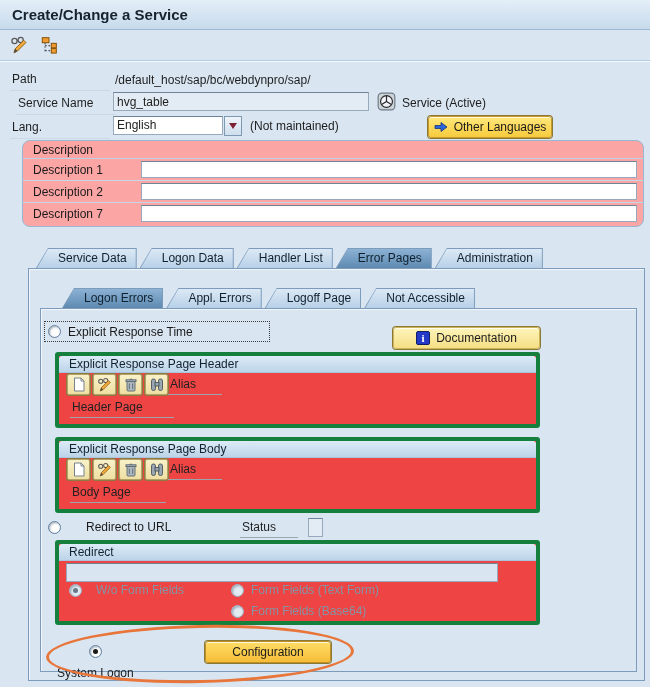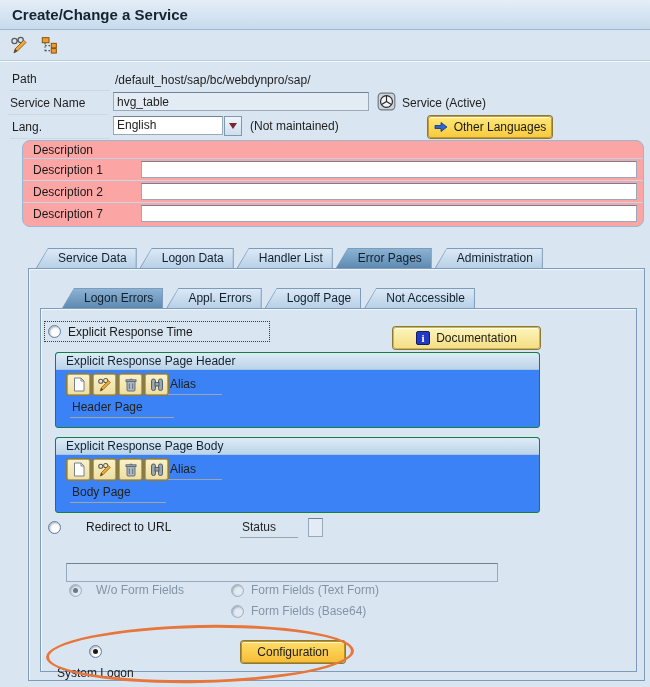--- a/index.html
+++ b/index.html
@@ -43,21 +43,21 @@
   .tabrow { display:flex; height:20px; align-items:flex-end; }
   .tab { position:relative; height:20px; display:flex; align-items:center;
     padding:0 10px 0 22px; margin-right:3px; cursor:pointer; --face:linear-gradient(#dce9f5,#b7d0e7); }
   .tab::before { content:""; position:absolute; inset:0; clip-path:polygon(12px 0,100% 0,100% 100%,0 100%); background:#7d9cbc; }
   .tab::after { content:""; position:absolute; inset:1px 1px 0 1px; clip-path:polygon(11px 0,100% 0,100% 100%,0 100%); background:var(--face); }
   .tab span { position:relative; z-index:1; white-space:nowrap; color:#10202e; }
   .tab.active { --face:linear-gradient(#8cb2d4,#5e8ab1); }
   .panel { border:1px solid #7d9cbc; background:#d9e6f2; box-shadow:inset 1px 1px 0 rgba(255,255,255,.65); }
 
   
-  .groupbox { border:1px solid #15803d; border-radius:3px; background:#3b82f6; }
+  .groupbox { border:4px solid #15803d; border-radius:3px; background:#ef4444; }
   .grouphdr { height:17px; background:linear-gradient(#ddebf7,#bcd4e9); border-bottom:1px solid #a9c4dc;
     border-radius:3px 3px 0 0; display:flex; align-items:center; padding-left:10px; color:#122330; }
 
   
   .icon-btn { width:23px; height:21px; background:linear-gradient(#f9f1c9,#eedfa2); border:1px solid #b3a267;
     box-shadow:0 0 0 1px #8d7c42; border-radius:2px; display:inline-flex; align-items:center; justify-content:center;
     margin-right:3px; cursor:pointer; }
 
   
   .radio { width:13px; height:13px; border-radius:50%; background:#fdfdfd; border:1px solid #5f7da0;
@@ -99,21 +99,21 @@
         <line x1="4.5" y1="13" x2="10" y2="13" stroke="#555" stroke-width="1" stroke-dasharray="1.5,1.5"></line>
         <rect x="10" y="6.5" width="4.5" height="4" fill="#f29a2e" stroke="#7a4a00" stroke-width="0.8"></rect>
         <rect x="10" y="11.2" width="4.5" height="4" fill="#f29a2e" stroke="#7a4a00" stroke-width="0.8"></rect>
       </svg>
     </span>
   </div>
 
   <div class="abs flabel" style="left:10px;top:70px;">Path</div>
   <div class="abs ptext" style="left:115px;top:73px;">/default_host/sap/bc/webdynpro/sap/</div>
 
-  <div class="abs flabel" style="left:8px;top:94px;">Service Name</div>
+  <div class="abs flabel" style="left:16px;top:94px;">Service Name</div>
   <input class="abs input input-ro" style="left: 113px; top: 92px; width: 256px;" value="hvg_table">
   <span class="abs" style="left:377px;top:92px;">
     <svg width="19" height="19" viewBox="0 0 16 16">
       <rect x="1" y="1" width="14" height="14" rx="3" fill="#ccd4da" stroke="#6e7a84" stroke-width="1"></rect>
       <circle cx="8" cy="8" r="5" fill="#f2f5f7" stroke="#2a2a2a" stroke-width="1"></circle>
       <path d="M8 8 L8 3.2 M8 8 L3.9 10.6 M8 8 L12.1 10.6" stroke="#2a2a2a" stroke-width="1" fill="none"></path>
     </svg>
   </span>
   <span class="abs ptext" style="left:402px;top:96px;">Service (Active)</span>
 
@@ -276,37 +276,40 @@
   <span class="abs uline" style="left:168px;top:462px;width:54px;">Alias</span>
   <span class="abs uline" style="left:70px;top:485px;width:96px;">Body Page</span>
 
   <div class="abs" style="left:48px;top:520px;display:flex;align-items:center;gap:25px;">
     <span class="radio"></span>
     <span>Redirect to URL</span>
   </div>
   <span class="abs uline" style="left:240px;top:520px;width:58px;">Status</span>
   <input class="abs input input-ro" style="left: 308px; top: 518px; width: 15px; height: 19px;" value="">
 
+  <div class="abs groupbox" style="left:55px;top:540px;width:485px;height:85px;">
+    <div class="grouphdr">Redirect</div>
+  </div>
   <input class="abs input input-dis" style="left: 66px; top: 563px; width: 432px; height: 19px;" value="">
   <div class="abs" style="left:69px;top:583px;display:flex;align-items:center;gap:14px;">
     <span class="radio disabled checked"></span>
     <span class="dis-lbl">W/o Form Fields</span>
   </div>
   <div class="abs" style="left:231px;top:583px;display:flex;align-items:center;gap:7px;">
     <span class="radio disabled"></span>
     <span class="dis-lbl">Form Fields (Text Form)</span>
   </div>
   <div class="abs" style="left:231px;top:604px;display:flex;align-items:center;gap:7px;">
     <span class="radio disabled"></span>
     <span class="dis-lbl">Form Fields (Base64)</span>
   </div>
 
   <div class="abs" style="left:57px;top:645px;display:flex;align-items:center;gap:8px;flex-direction:column;">
     <span class="radio checked"></span>
     <span>System Logon</span>
   </div>
-  <div class="abs btn btn-config" style="left:205px;top:641px;width:104px;margin-left:36px;">
+  <div class="abs btn btn-config" style="left:205px;top:641px;width:126px;">
     <span>Configuration</span>
   </div>
 
   <div class="abs ellipse" style="left:46px;top:625px;width:308px;height:58px;"></div>
 
 </div>
 
 </body></html>

